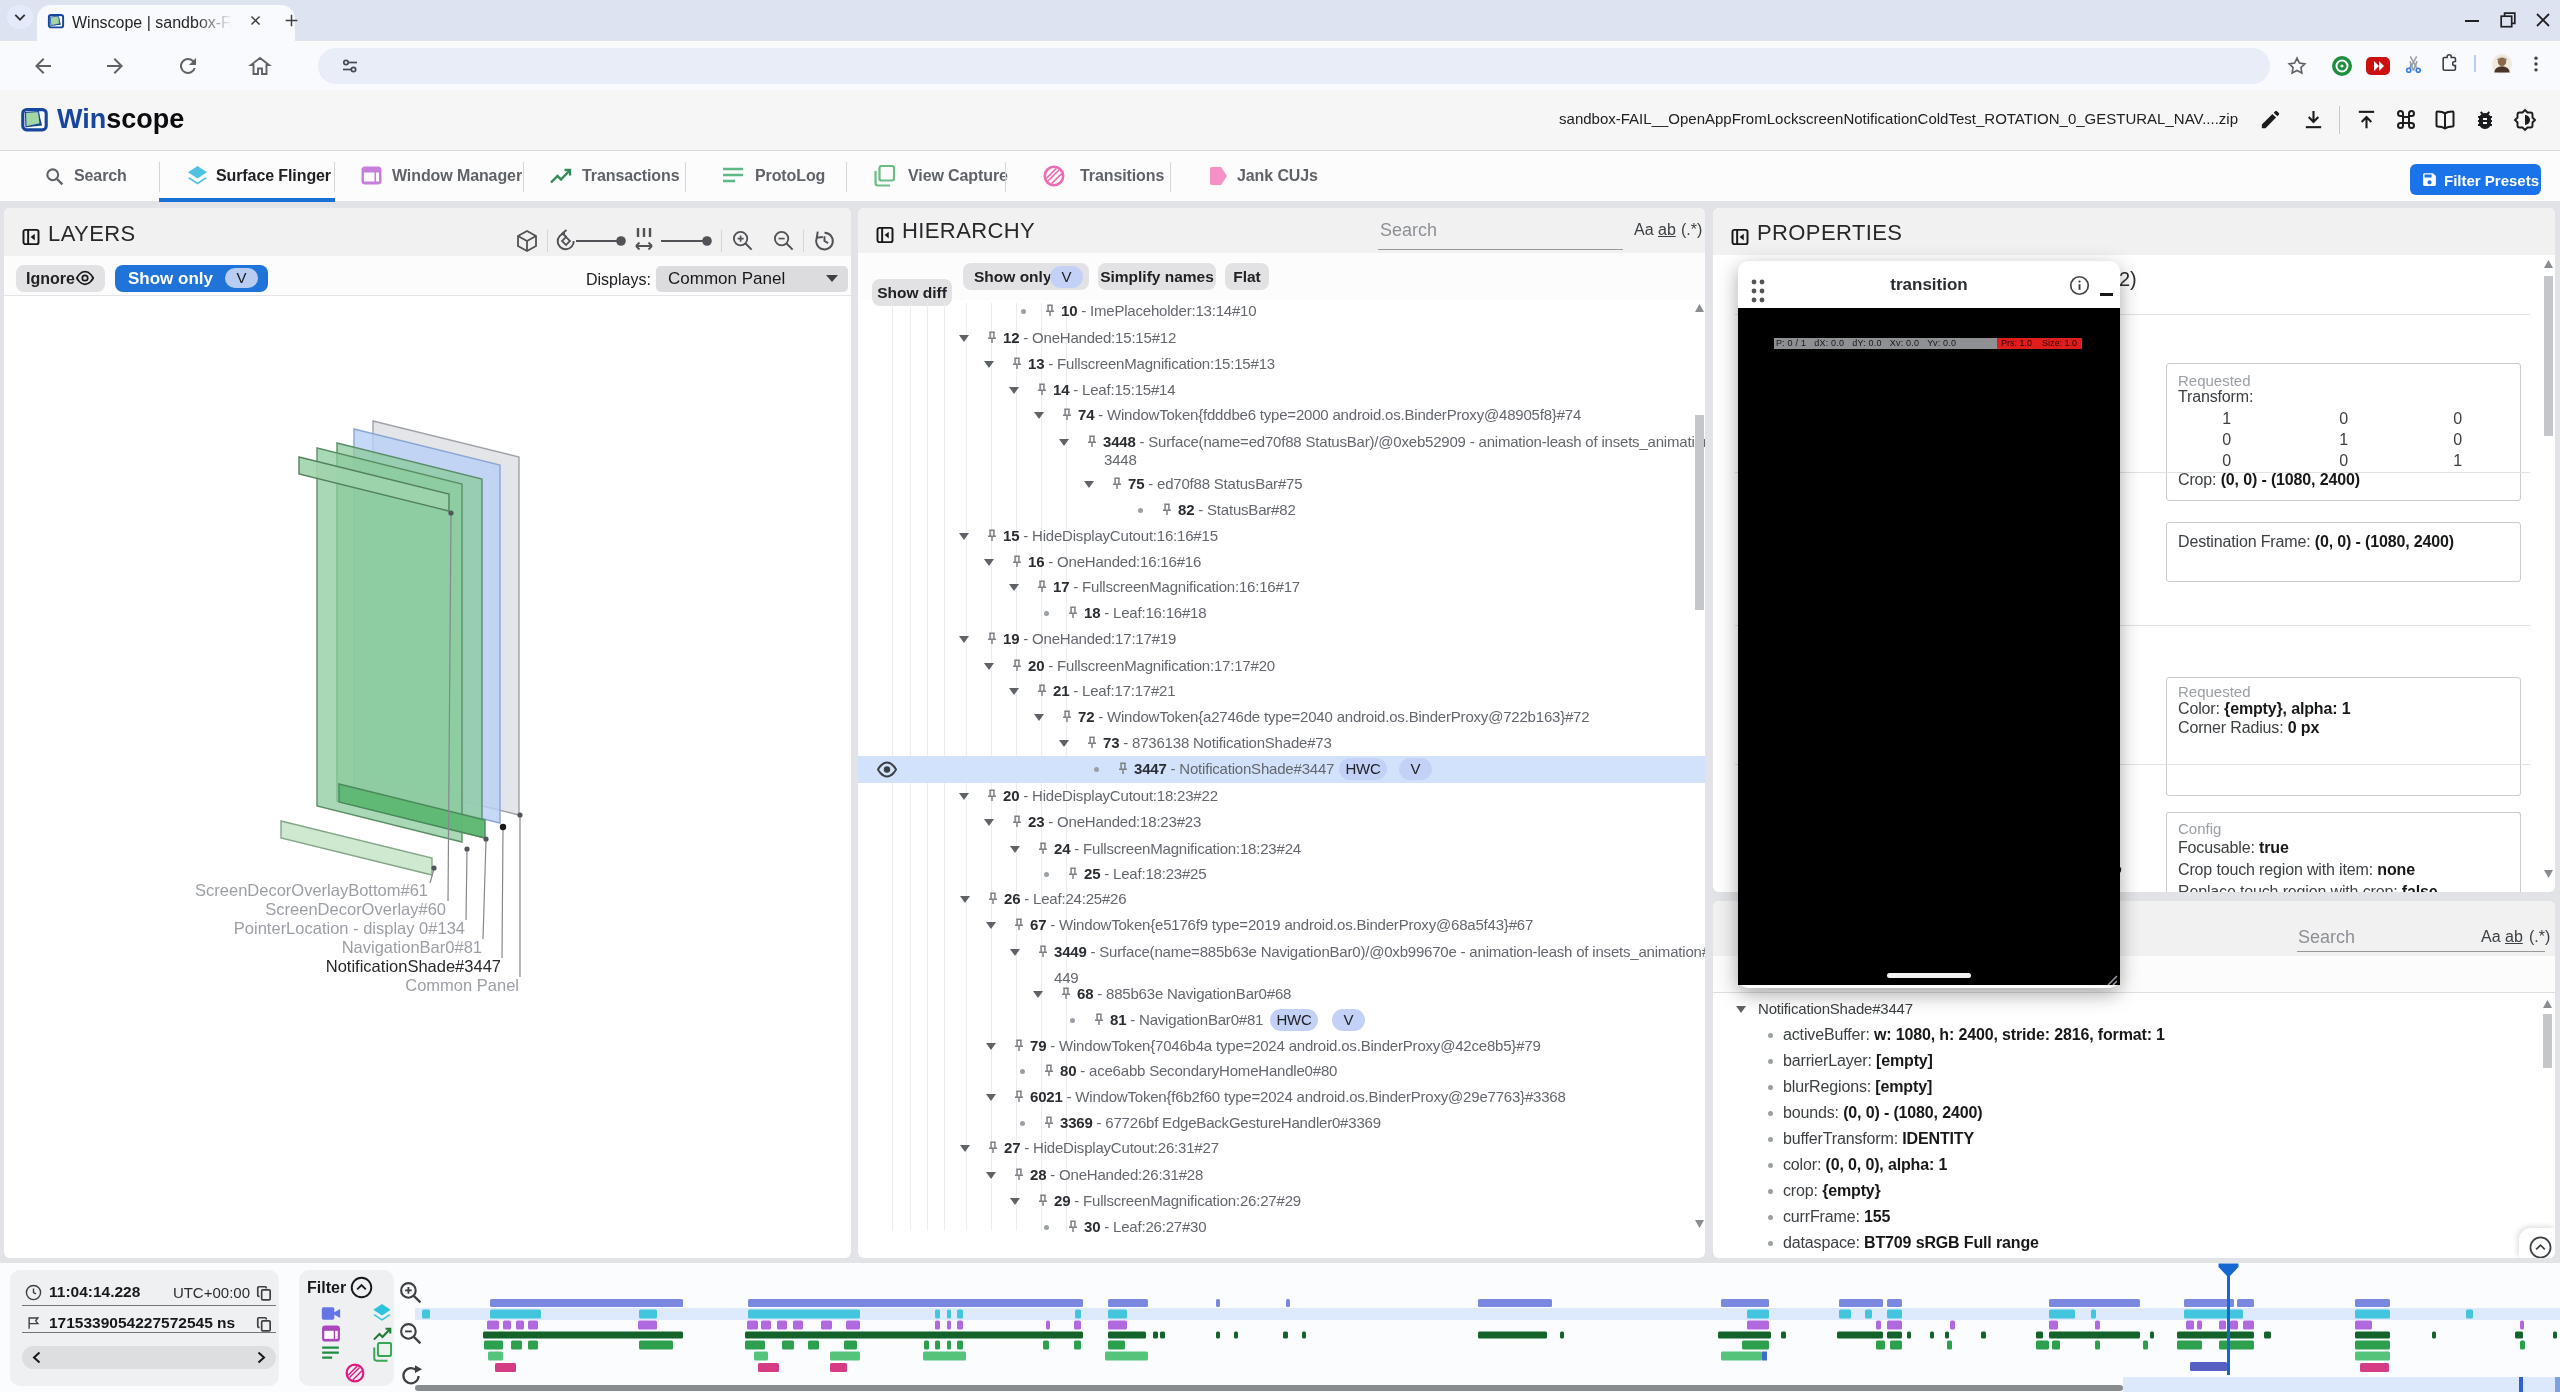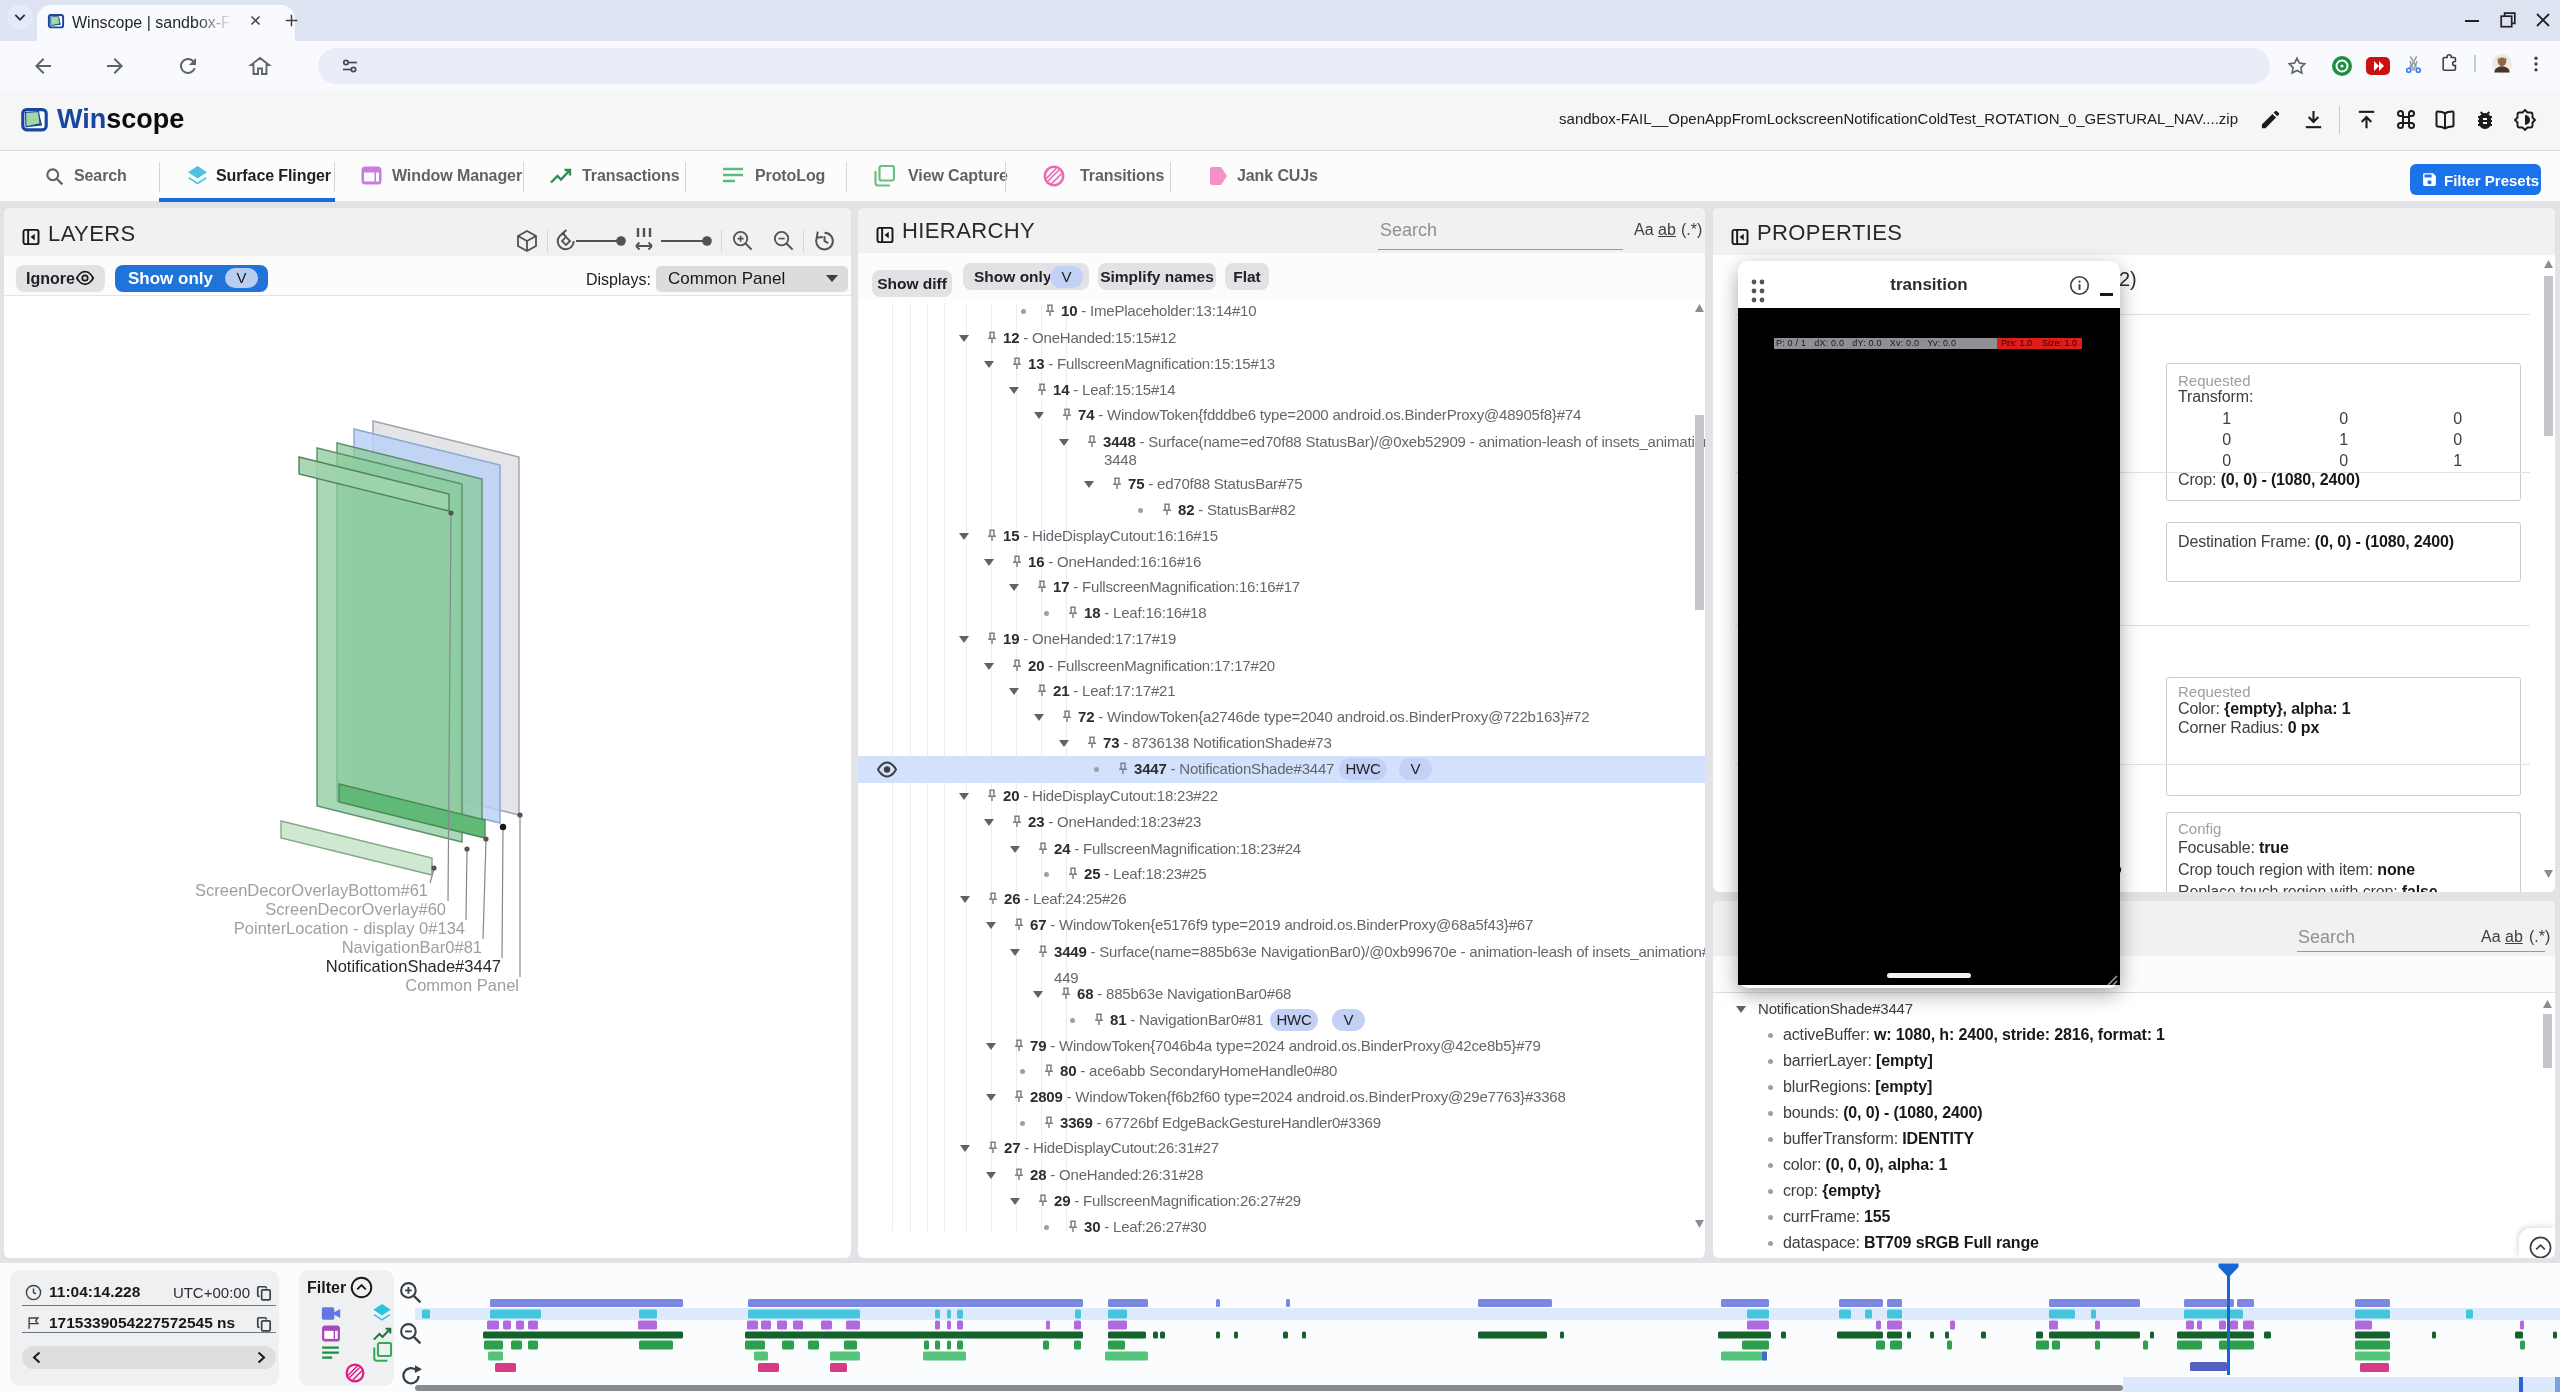--- a/index.html
+++ b/index.html
@@ -331,21 +331,21 @@
         <path d="M8.2 2.5 V21.5" stroke="#17181a" stroke-width="2.6"></path>
         <path d="M17 7.5 V16.5 L11.5 12 Z" fill="#17181a"></path>
       </svg>
   <div class="ptitle" style="left:44px;top:10px;">HIERARCHY</div>
   <div class="abs" style="left:522px;top:12px;font-size:18px;color:#8d9095;">Search</div>
   <div class="abs" style="left:520px;top:41px;width:245px;height:1px;background:#96989c;"></div>
   <div class="abs" style="left:776px;top:13px;font-size:16px;color:#3c4043;">Aa</div>
   <div class="abs" style="left:800px;top:13px;font-size:16px;color:#3c4043;text-decoration:underline;">ab</div>
   <div class="abs" style="left:823px;top:13px;font-size:16px;color:#3c4043;">(.*)</div>
   <div class="abs" style="left:0;top:45px;width:100%;height:47px;background:#fcfcfd;"></div>
-  <div class="chip" style="left:14px;top:62px;width:80px;font-size:15.5px;">Show diff</div>
+  <div class="chip" style="left:14px;top:71px;width:80px;font-size:15.5px;">Show diff</div>
   <div class="chip" style="left:105px;top:55px;width:126px;text-align:left;padding-left:11px;font-size:15.5px;">Show only<span class="chip2" style="left:87px;top:2.5px;width:33px;">V</span></div>
   <div class="chip" style="left:240px;top:55px;width:118px;font-size:15.5px;white-space:nowrap;">Simplify names</div>
   <div class="chip" style="left:367px;top:55px;width:44px;font-size:15.5px;">Flat</div>
   <div class="gline" style="left:34px;top:95px;height:928px;"></div>
   <div class="gline" style="left:52px;top:95px;height:928px;"></div>
   <div class="gline" style="left:69px;top:95px;height:928px;"></div>
   <div class="gline" style="left:86px;top:95px;height:928px;"></div>
   <div class="gline" style="left:108px;top:95px;height:928px;"></div>
   <div class="gline" style="left:133px;top:95px;height:928px;"></div>
   <div class="gline" style="left:158px;top:95px;height:928px;"></div>
@@ -570,21 +570,21 @@
         <svg class="pin" style="left:20px;" width="14" height="13" viewBox="0 0 14 13">
           <use href="#pinsym"></use>
         </svg>
         <span style="position:absolute;left:38px;top:0;"><b>80</b> - ace6abb SecondaryHomeHandle0#80</span>
       </div>
   <div class="trow" style="left:134px;top:876px;">
         <span class="arr" style="left:-6px;"></span>
         <svg class="pin" style="left:20px;" width="14" height="13" viewBox="0 0 14 13">
           <use href="#pinsym"></use>
         </svg>
-        <span style="position:absolute;left:38px;top:0;"><b>2809</b> - WindowToken{f6b2f60 type=2024 android.os.BinderProxy@29e7763}#3368</span>
+        <span style="position:absolute;left:38px;top:0;"><b>6021</b> - WindowToken{f6b2f60 type=2024 android.os.BinderProxy@29e7763}#3368</span>
       </div>
   <div class="trow" style="left:164px;top:902px;">
         <span class="blt" style="left:-2px;"></span>
         <svg class="pin" style="left:20px;" width="14" height="13" viewBox="0 0 14 13">
           <use href="#pinsym"></use>
         </svg>
         <span style="position:absolute;left:38px;top:0;"><b>3369</b> - 67726bf EdgeBackGestureHandler0#3369</span>
       </div>
   <div class="trow" style="left:108px;top:927px;">
         <span class="arr" style="left:-6px;"></span>

